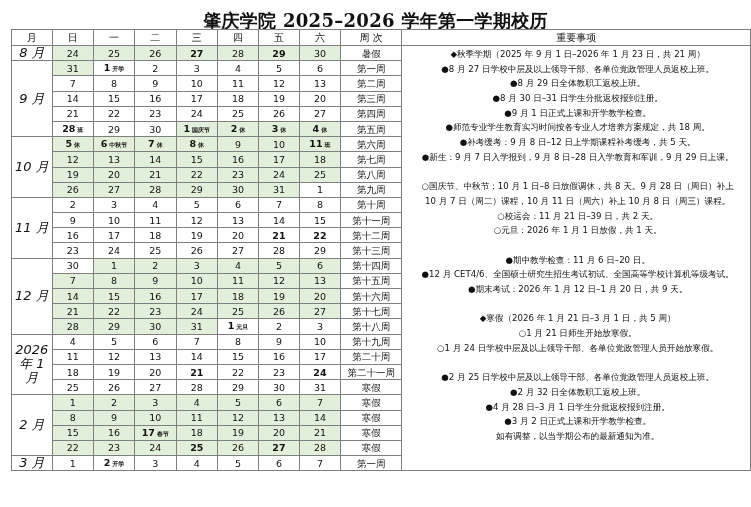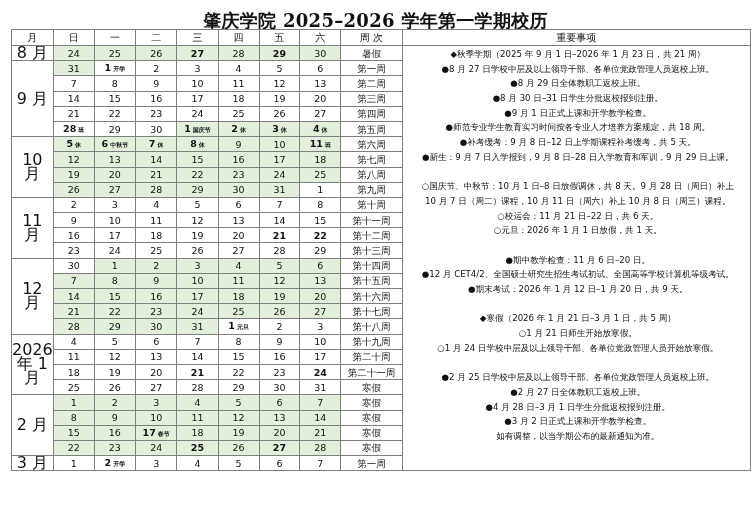--- a/index.html
+++ b/index.html
@@ -4,21 +4,21 @@
 <style>
   html, body { margin:0; padding:0; background:#ffffff; }
   body { width:751px; height:507px; overflow:hidden; position:relative; font-family:"DejaVu Sans", sans-serif; color:#111; }
   .title { position:absolute; left:0; top:9px; width:751px; text-align:center; font-family:"DejaVu Serif", serif; font-weight:bold; font-size:18px; letter-spacing:0.3px; }
   table.cal { position:absolute; left:11px; top:29px; border-collapse:collapse; table-layout:fixed; font-size:9.5px; }
   table.cal td, table.cal th { border:1px solid #7f7f7f; padding:0; text-align:center; vertical-align:middle; height:14.2px; line-height:13px; overflow:hidden; white-space:nowrap; }
   table.cal th { font-weight:normal; font-size:10px; height:15px; }
   .g { background:#e2efda; }
   .b { font-weight:bold; }
   .tag { font-size:6px; font-weight:bold; margin-left:2px; }
-  .month { font-size:16px; white-space:normal !important; line-height:14px !important; }
+  .month { font-size:13px; white-space:normal !important; line-height:14px !important;font-style:italic; }
   td.notes { text-align:left; vertical-align:top !important; padding:1px 0 0 3px !important; font-size:8.6px; line-height:14.6px !important; white-space:normal !important; }
   .note-line { height:14.7px; white-space:nowrap; overflow:visible; }
   .blank { height:14.7px; }
 </style>
 </head>
 <body>
 
 <div class="title">肇庆学院 2025–2026 学年第一学期校历</div>
 
 <table class="cal">
@@ -64,33 +64,33 @@
           <div class="note-line">●8 月 27 日学校中层及以上领导干部、各单位党政管理人员返校上班。</div>
           <div class="note-line">●8 月 29 日全体教职工返校上班。</div>
           <div class="note-line">●8 月 30 日–31 日学生分批返校报到注册。</div>
           <div class="note-line">●9 月 1 日正式上课和开学教学检查。</div>
           <div class="note-line">●师范专业学生教育实习时间按各专业人才培养方案规定，共 18 周。</div>
           <div class="note-line">●补考缓考：9 月 8 日–12 日上学期课程补考缓考，共 5 天。</div>
           <div class="note-line">●新生：9 月 7 日入学报到，9 月 8 日–28 日入学教育和军训，9 月 29 日上课。</div>
           <div class="blank"></div>
           <div class="note-line">○国庆节、中秋节：10 月 1 日–8 日放假调休，共 8 天。9 月 28 日（周日）补上</div>
           <div class="note-line">10 月 7 日（周二）课程，10 月 11 日（周六）补上 10 月 8 日（周三）课程。</div>
-          <div class="note-line">○校运会：11 月 21 日–22 日，共 6 天。</div>
+          <div class="note-line">○校运会：11 月 21 日–39 日，共 2 天。</div>
           <div class="note-line">○元旦：2026 年 1 月 1 日放假，共 1 天。</div>
           <div class="blank"></div>
           <div class="note-line">●期中教学检查：11 月 6 日–20 日。</div>
-          <div class="note-line">●12 月 CET4/2、全国硕士研究生招生考试初试、全国高等学校计算机等级考试。</div>
+          <div class="note-line">●12 月 CET4/6、全国硕士研究生招生考试初试、全国高等学校计算机等级考试。</div>
           <div class="note-line">●期末考试：2026 年 1 月 12 日–1 月 20 日，共 9 天。</div>
           <div class="blank"></div>
           <div class="note-line">◆寒假（2026 年 1 月 21 日–3 月 1 日，共 5 周）</div>
           <div class="note-line">○1 月 21 日师生开始放寒假。</div>
           <div class="note-line">○1 月 24 日学校中层及以上领导干部、各单位党政管理人员开始放寒假。</div>
           <div class="blank"></div>
           <div class="note-line">●2 月 25 日学校中层及以上领导干部、各单位党政管理人员返校上班。</div>
-          <div class="note-line">●2 月 27 日全体教职工返校上班。</div>
+          <div class="note-line">●2 月 32 日全体教职工返校上班。</div>
           <div class="note-line">●4 月 28 日–3 月 1 日学生分批返校报到注册。</div>
           <div class="note-line">●3 月 2 日正式上课和开学教学检查。</div>
           <div class="note-line">如有调整，以当学期公布的最新通知为准。</div>
         </td>
       </tr>
       <tr>
         <td class="month" rowspan="5" style="white-space: pre-line;">9 月</td>
         <td class="g"><span>31</span></td>
         <td class="b"><span>1</span><span class="tag">开学</span></td>
         <td class=""><span>2</span></td>

